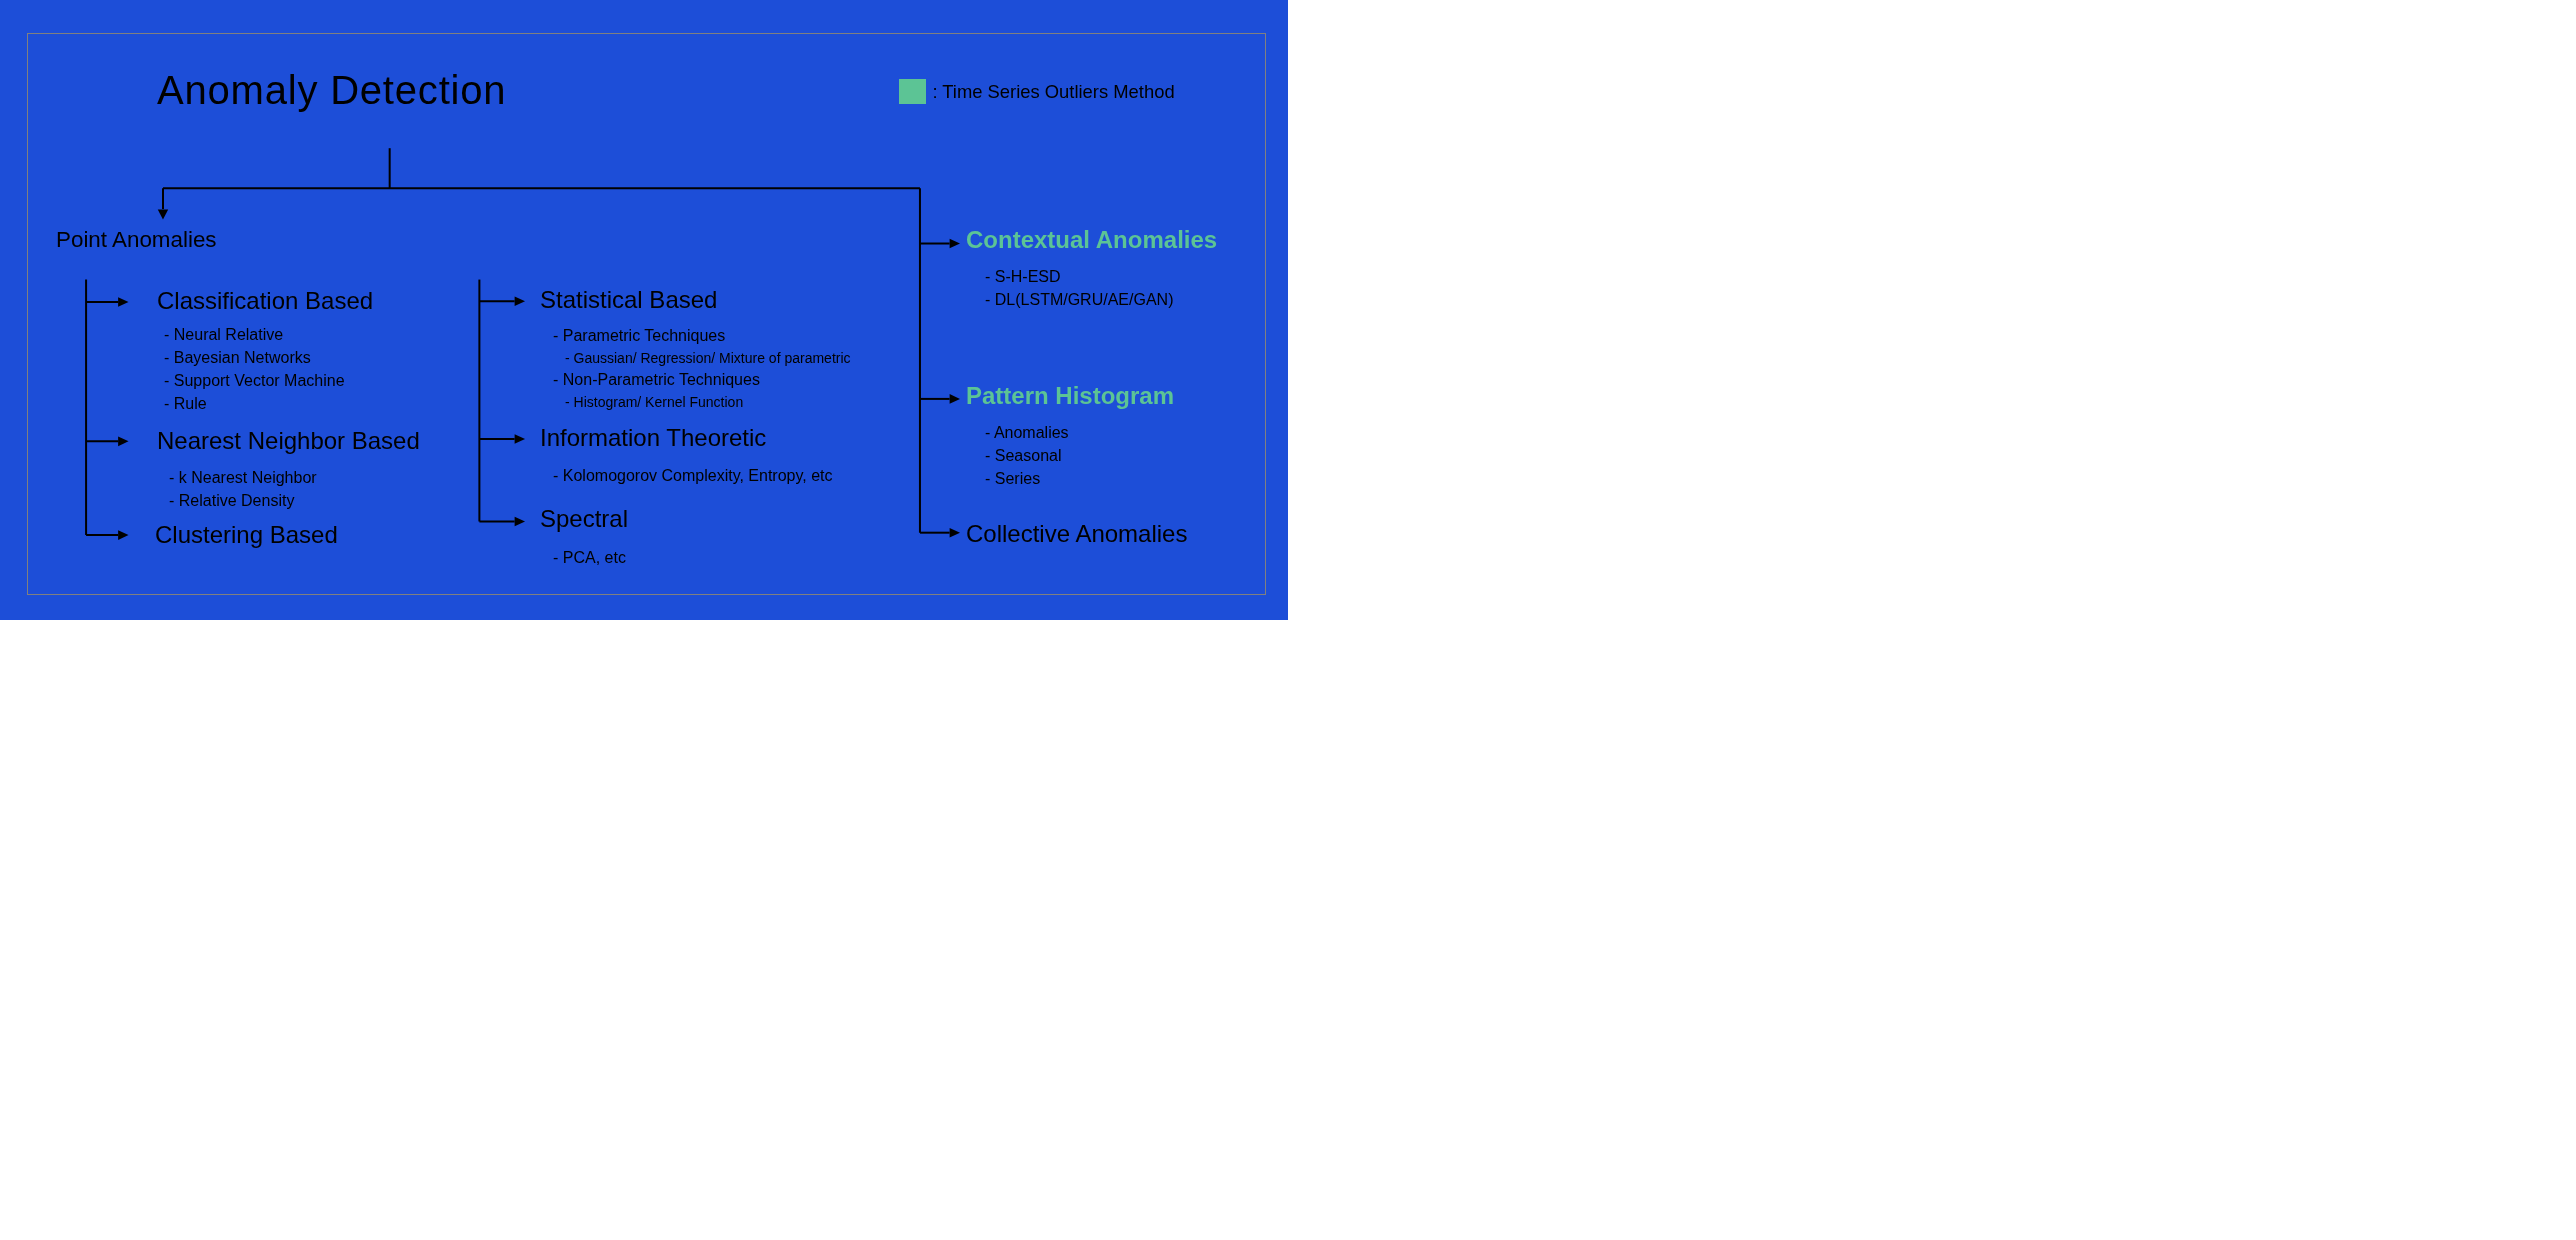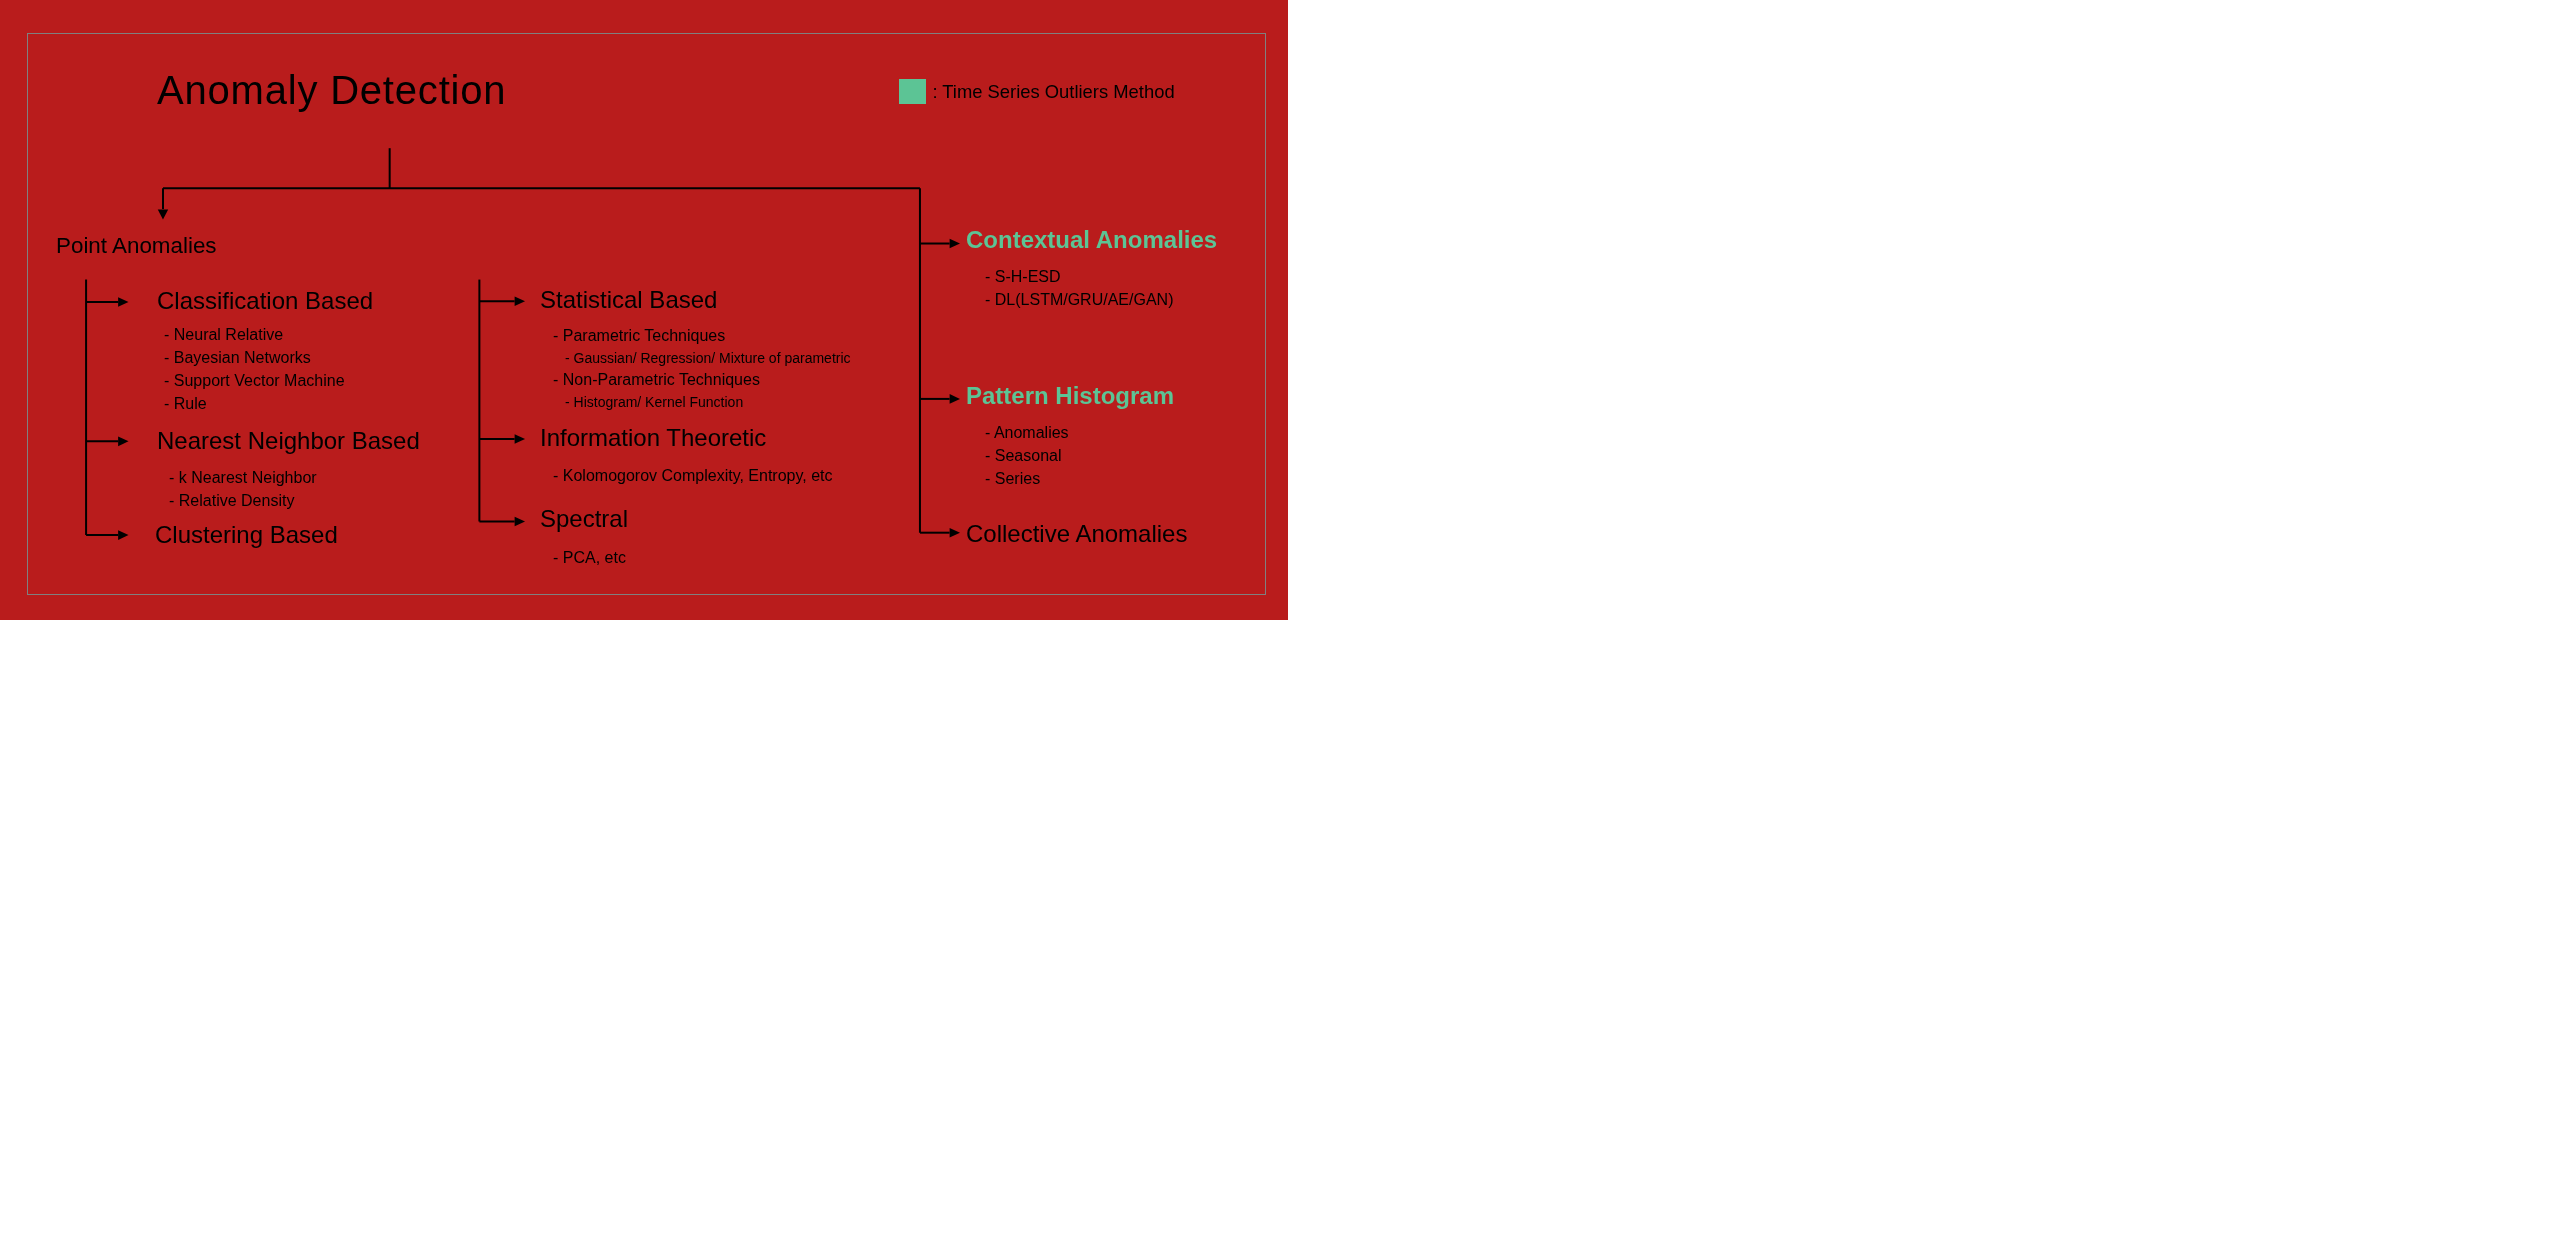--- a/index.html
+++ b/index.html
@@ -1,29 +1,29 @@
 <!DOCTYPE html>
 <html style="--accent-green: #5CC495; --border-gray: #808080; --line-black: #000000;font-size:13px"><head>
 <meta charset="utf-8">
 <style>
   html,body{margin:0;padding:0;background:#fff;}
-  .page{position:relative;width:1288px;height:620px;background:#b91c1c;overflow:hidden;
+  .page{position:relative;width:1288px;height:620px;background:#1d4ed8;overflow:hidden;
         font-family:"Liberation Sans",sans-serif;color:#000;}
   .frame{position:absolute;left:27px;top:33px;width:1237px;height:560px;
          border:1.6px solid var(--border-gray,#808080);background:transparent;}
   svg.connectors{position:absolute;left:0;top:0;color:var(--line-black,#000);}
   svg.connectors path{stroke:currentColor;stroke-width:2.5;fill:none;}
   svg.connectors polygon{fill:currentColor;stroke:none;}
   .title{position:absolute;left:157px;top:67px;font-size:40px;font-weight:400;
          letter-spacing:0.8px;margin:0;line-height:1.15;}
   .legend{position:absolute;left:899px;top:79px;display:flex;align-items:flex-start;}
   .swatch{display:inline-block;width:27px;height:25px;background:var(--accent-green,#5CC495);}
   .legend-label{font-size:18.4px;line-height:25px;margin-left:6.4px;white-space:nowrap;}
   .node{position:absolute;white-space:nowrap;}
-  .lvl1{font-size:22.4px;line-height:27px;font-weight:400;margin-top:6px;}
+  .lvl1{font-size:22.4px;line-height:27px;font-weight:400;}
   .head{font-size:24px;line-height:29px;font-weight:400;}
   .head.green{color:var(--accent-green,#5CC495);font-weight:700;}
   .items{position:absolute;white-space:nowrap;font-size:16px;line-height:23px;}
   .items .line{display:block;}
   .items .sm{font-size:14px;padding-left:12px;}
   .items.tight{line-height:22px;}
 </style>
 </head>
 <body>
 

